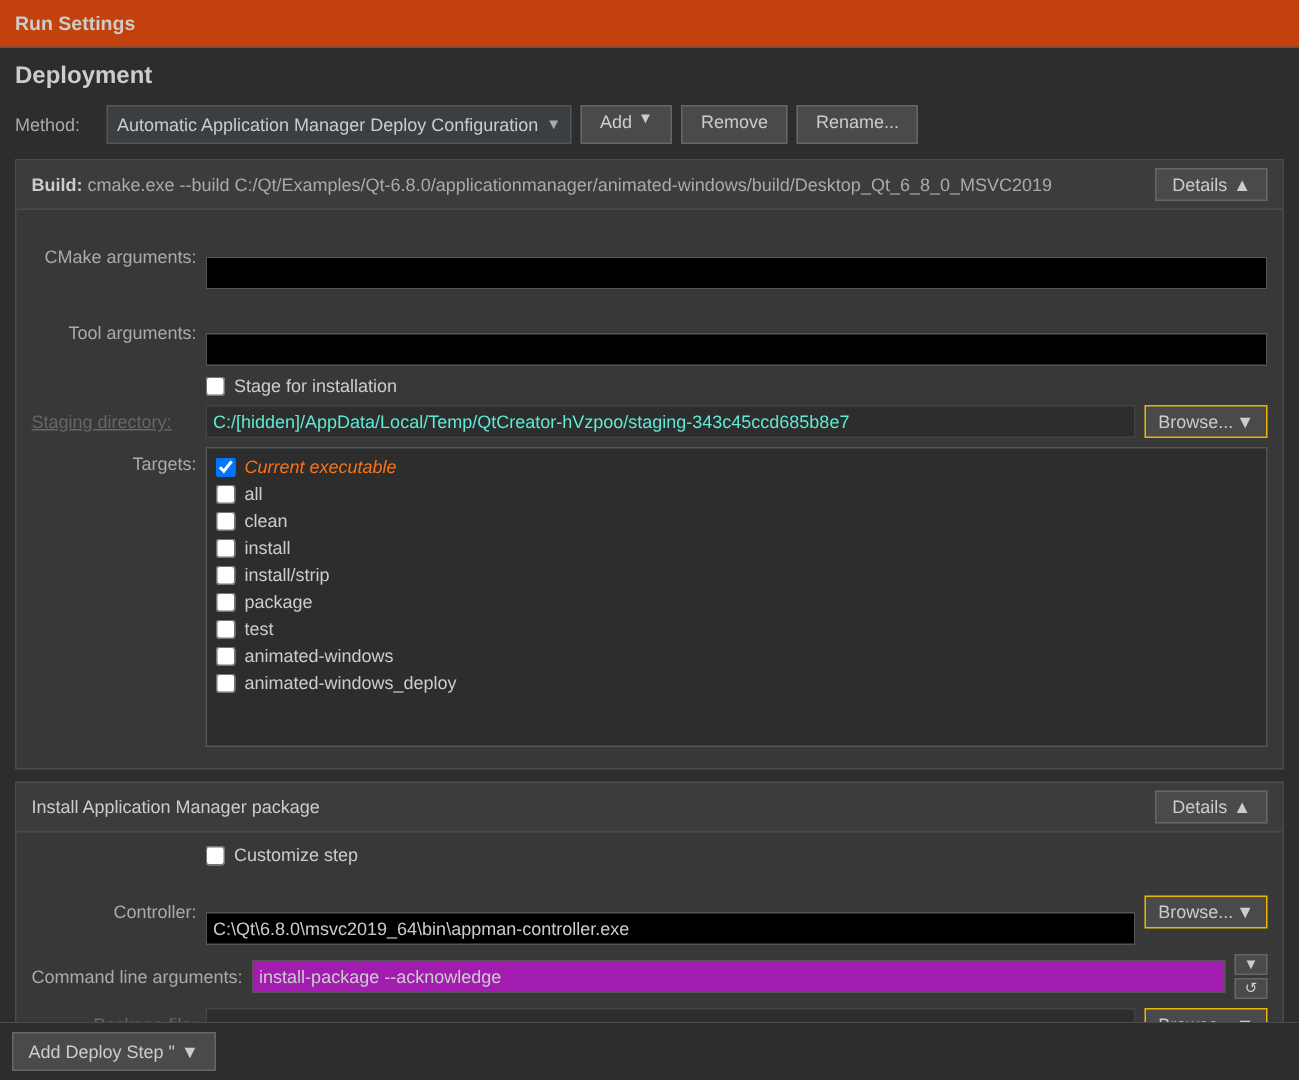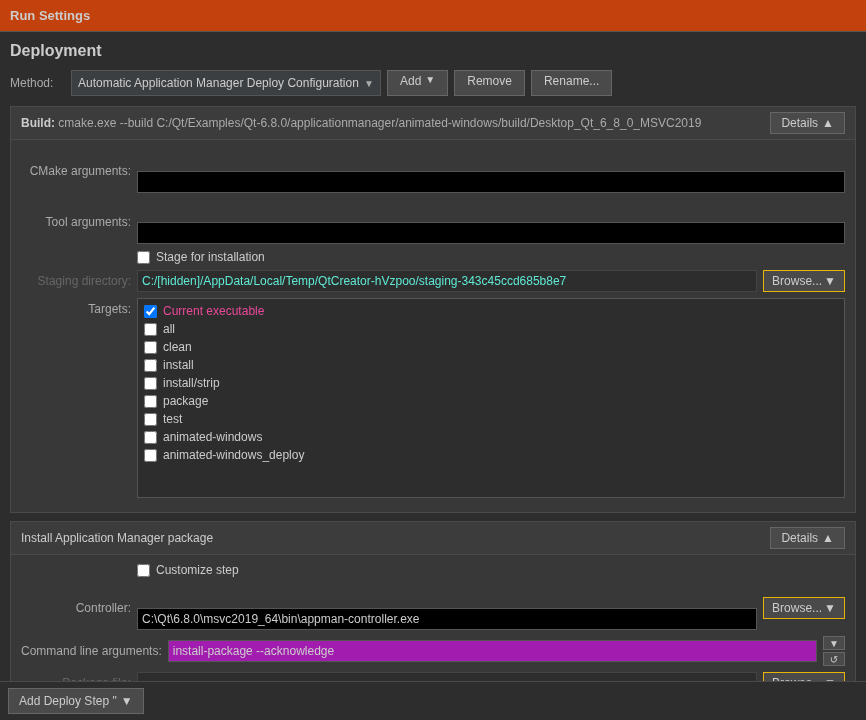--- a/index.html
+++ b/index.html
@@ -146,21 +146,22 @@
     }
     .staging-row {
       display: flex;
       align-items: center;
       gap: 6px;
       margin-bottom: 6px;
     }
     .staging-label {
       color: #666;
       min-width: 110px;
-      text-align: right;
+      text-align: left;
+      text-decoration: underline;
     }
     .staging-input {
       background: #2d2d2d;
       border: 1px solid #444;
       color: #5eead4;
       height: 22px;
       flex: 1;
       padding: 2px 4px;
       font-size: 12px;
     }
@@ -203,21 +204,22 @@
       margin-bottom: 2px;
       padding: 1px 0;
     }
     .target-item input[type="checkbox"] { cursor: pointer; }
     .target-label {
       font-size: 12px;
       color: #cccccc;
     }
     .target-label-italic {
       font-size: 12px;
-      color: #ec4899;
+      color: #f97316;
+      font-style: italic;
     }
     .install-panel-body {
       padding: 8px 10px;
     }
     .customize-row {
       display: flex;
       align-items: center;
       gap: 6px;
       margin-bottom: 8px;
       margin-left: 0;

